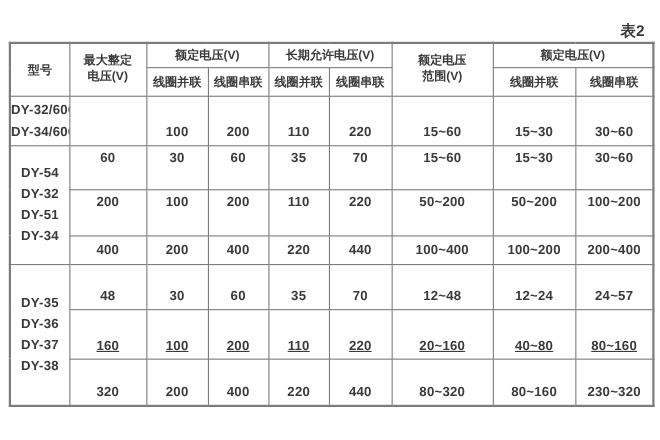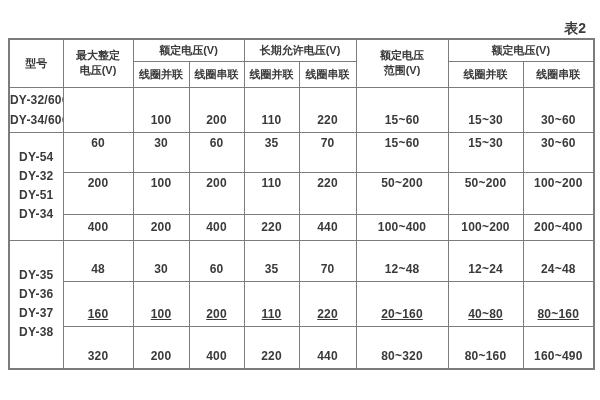--- a/index.html
+++ b/index.html
@@ -143,36 +143,36 @@
         <div>DY-37</div>
         <div>DY-38</div>
       </td>
       <td>48</td>
       <td>30</td>
       <td>60</td>
       <td>35</td>
       <td>70</td>
       <td>12~48</td>
       <td>12~24</td>
-      <td>24~48</td>
+      <td>24~57</td>
     </tr>
     <tr class="r5 va-b">
       <td>160</td>
       <td>100</td>
       <td>200</td>
       <td>110</td>
       <td>220</td>
       <td>20~160</td>
       <td>40~80</td>
       <td>80~160</td>
     </tr>
     <tr class="r6 va-b">
       <td>320</td>
       <td>200</td>
       <td>400</td>
       <td>220</td>
       <td>440</td>
       <td>80~320</td>
       <td>80~160</td>
-      <td>160~490</td>
+      <td>230~320</td>
     </tr>
   </tbody>
 </table>
 
 </body></html>

